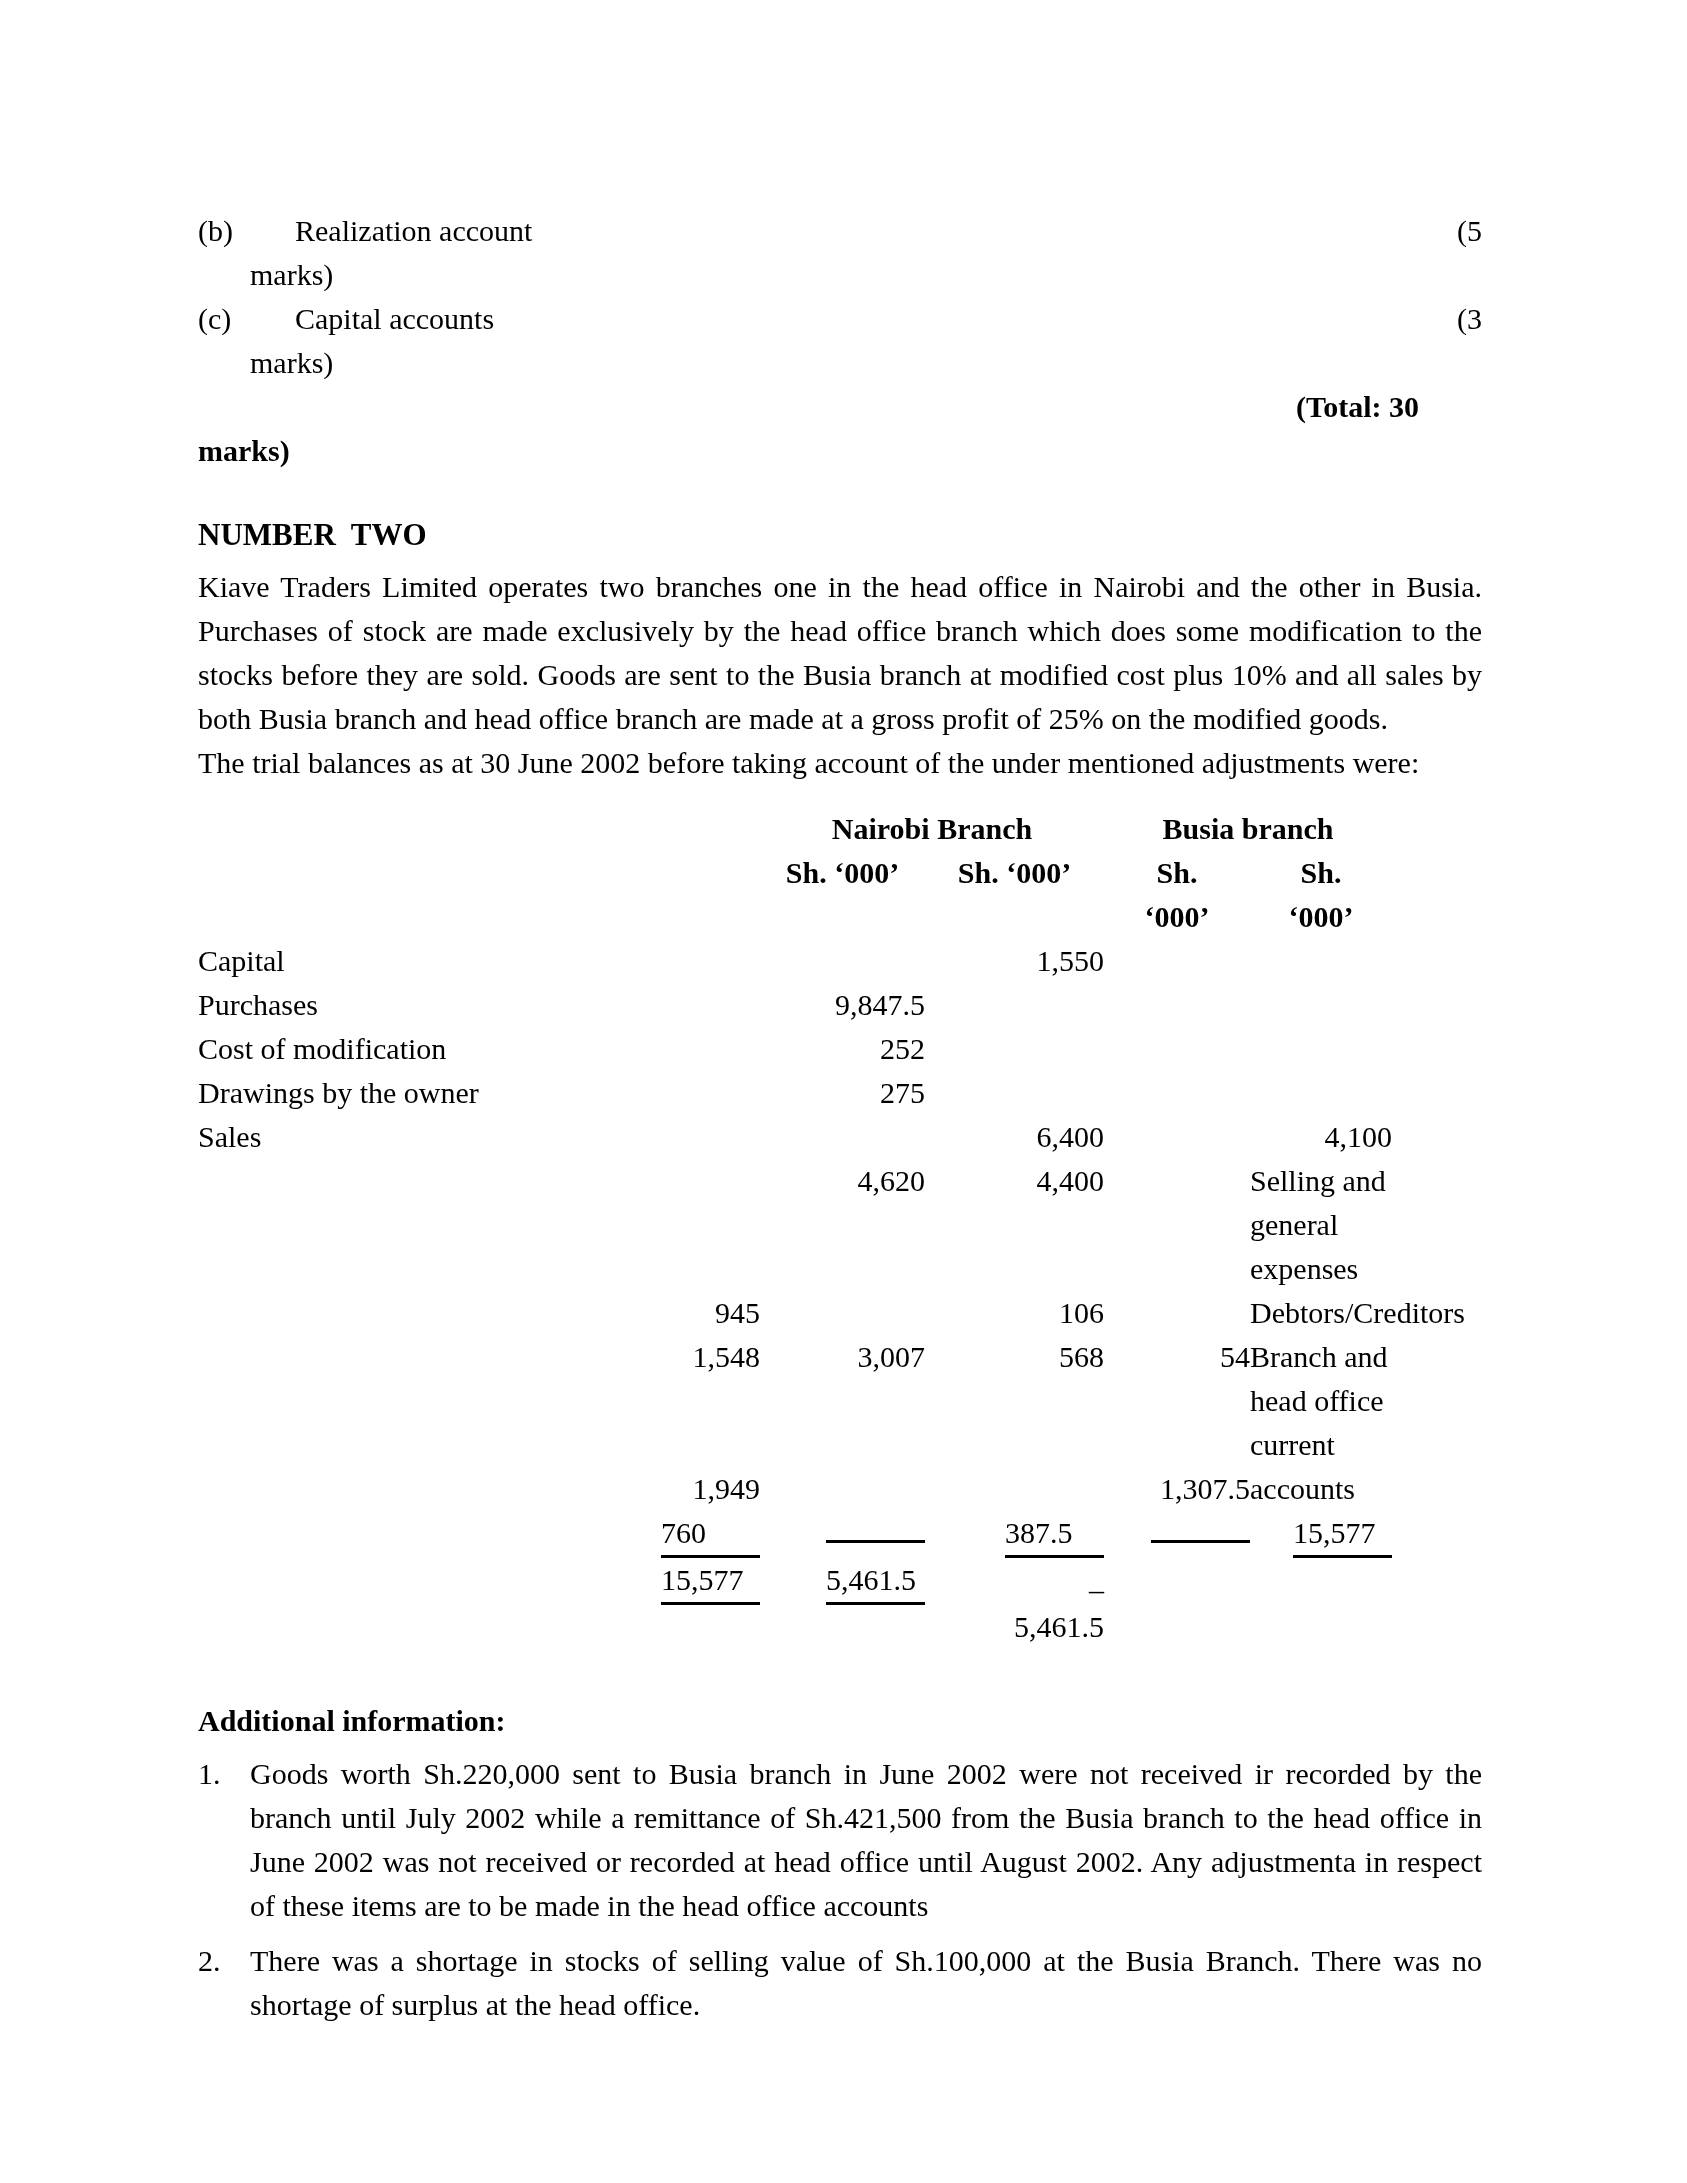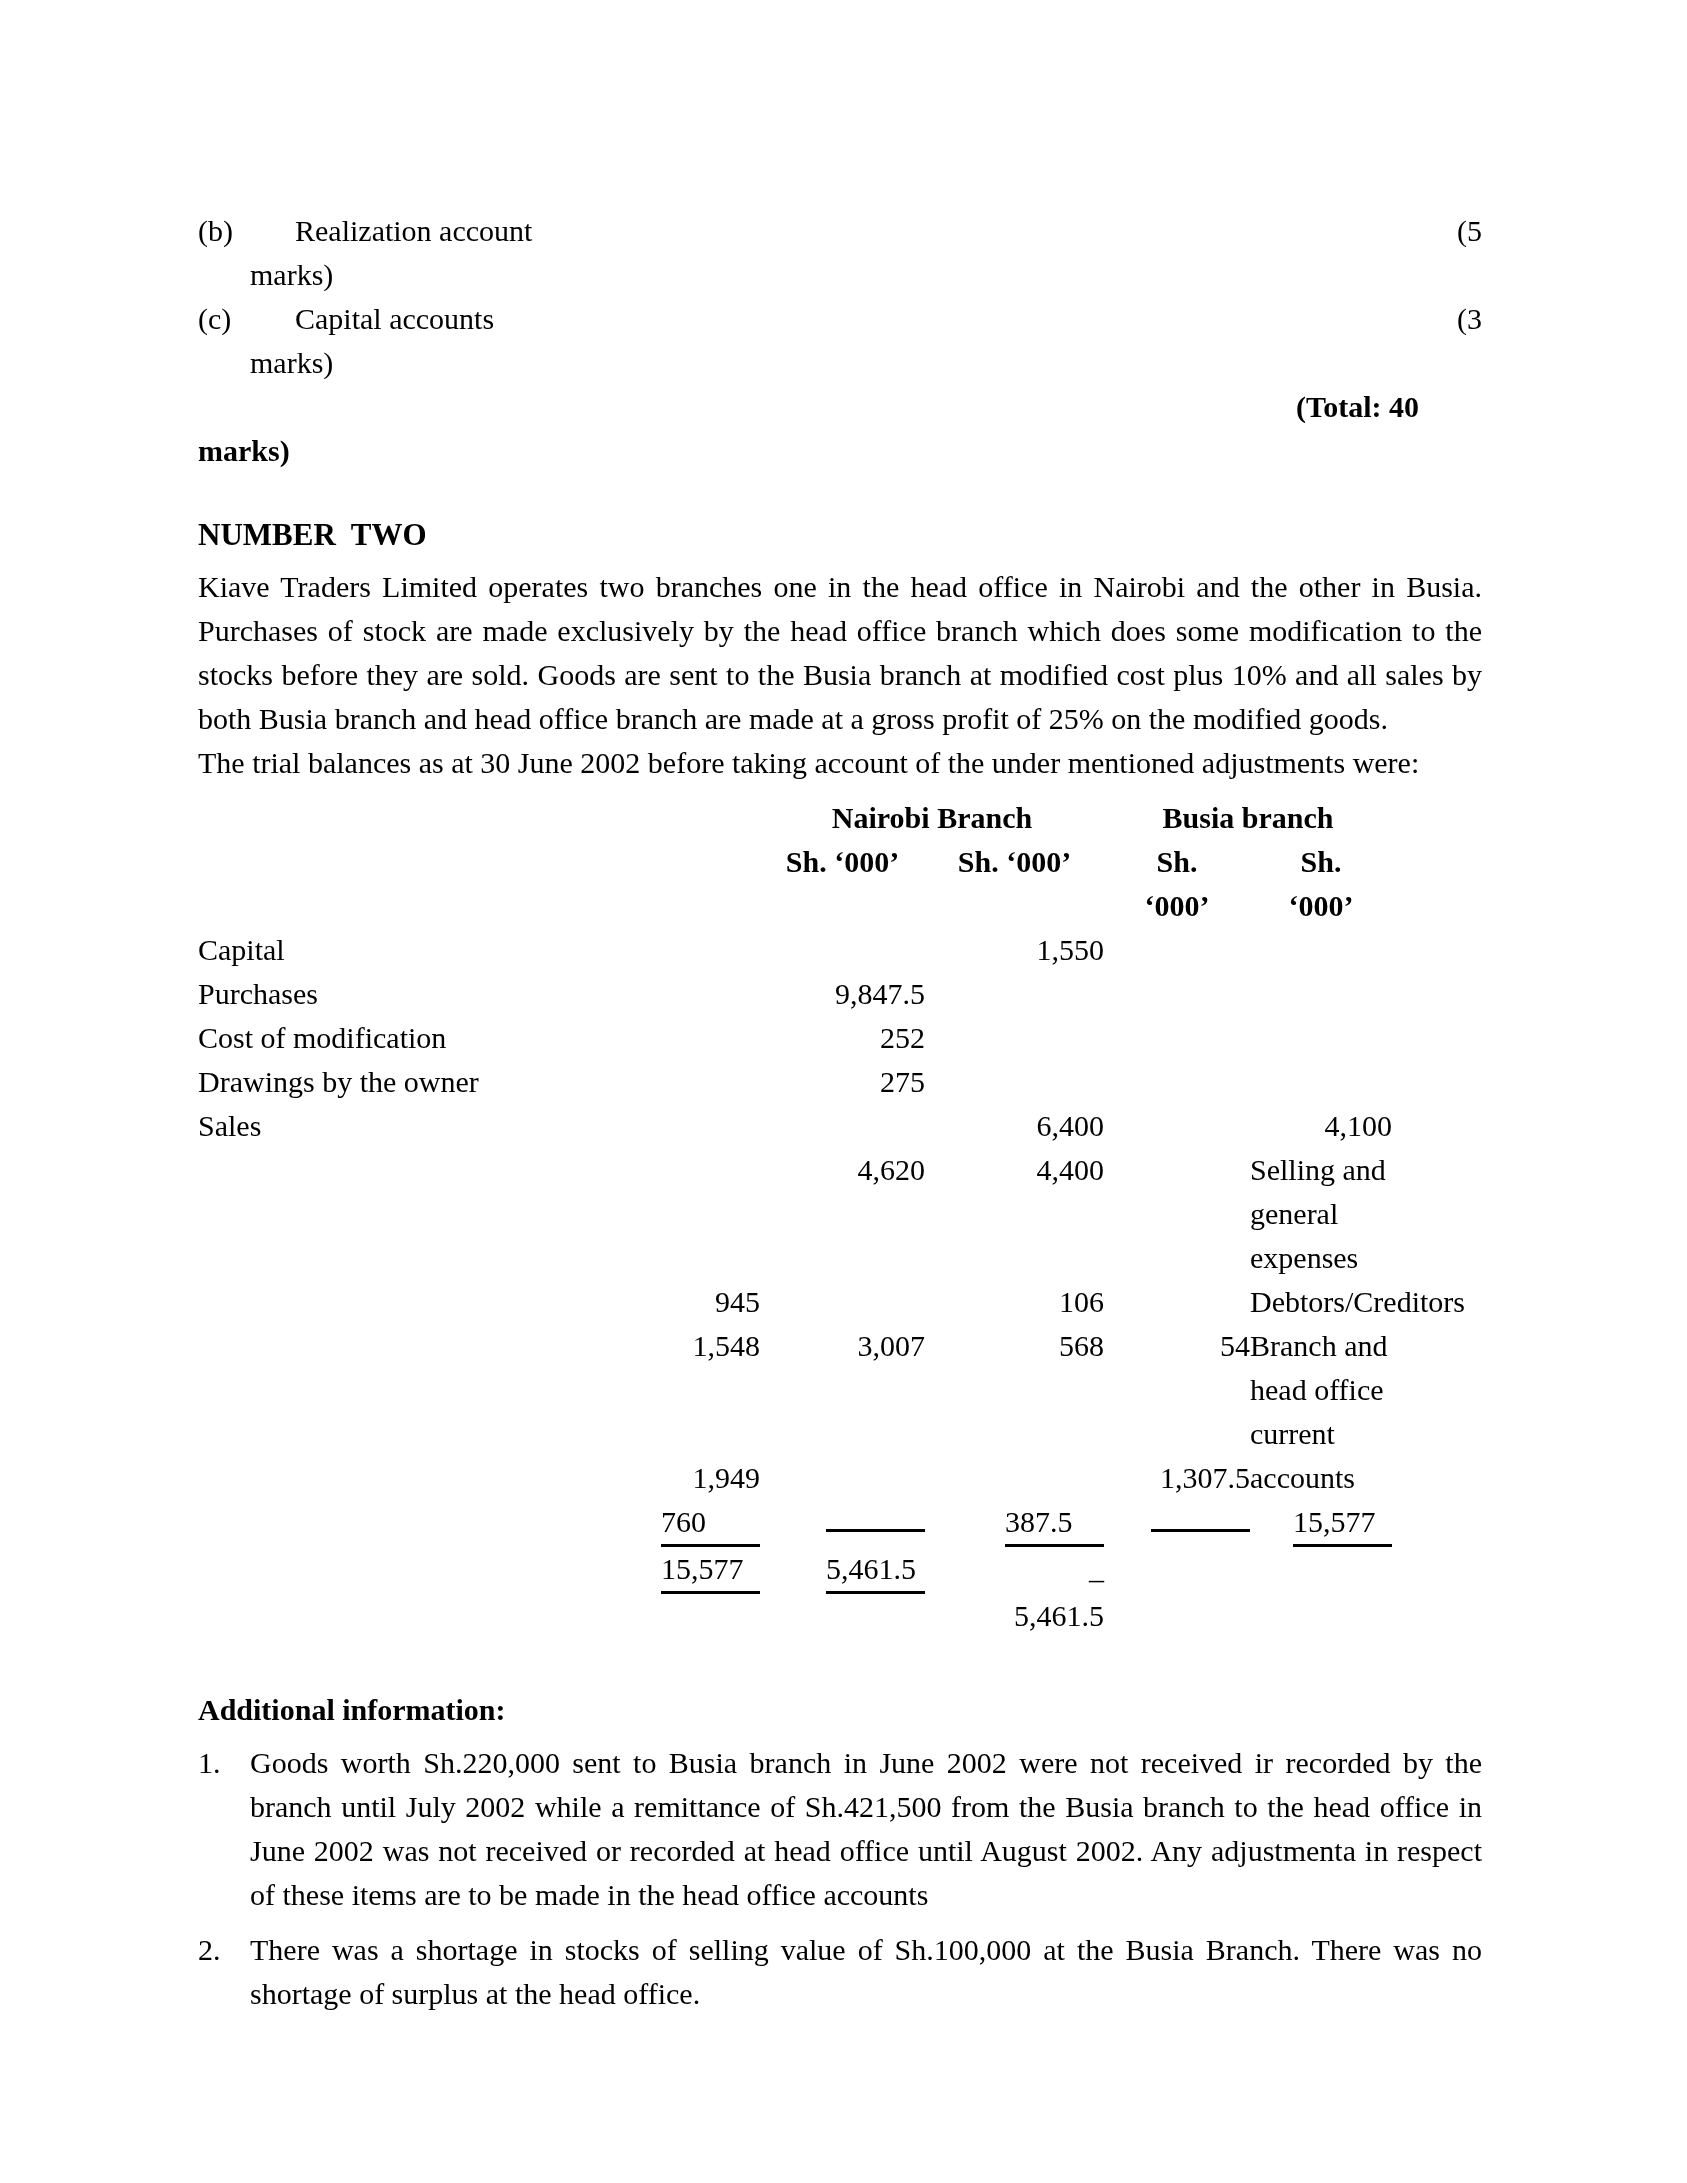--- a/index.html
+++ b/index.html
@@ -38,21 +38,21 @@
     white-space: pre-wrap;
   }
 
   .para  { margin: 0; text-align: justify; }
   .para2 { margin: 0; }
 
   
   .tb {
     display: grid;
     grid-template-columns: 562px 165px 179px 146px 142px;
-    margin-top: 11px;
+    margin-top: 22px;
   }
   .tb > div { min-height: 44px; }
   .lbl { text-align: left; }
   .val { text-align: right; }
   .n   { display: inline-block; text-align: left; }
   .u   { border-bottom: 3.3px solid #000; min-width: 99px; }
   .bh  { font-weight: bold; text-align: center; }
   .uh  { font-weight: bold; text-align: center; }
   .uh .wrap { display: inline-block; max-width: 74px; }
   .c12 { grid-column: 2 / span 2; }
@@ -79,21 +79,21 @@
       <span class="mtitle">Realization account</span>
       <span class="mmarks">(5</span>
     </div>
     <div class="mcont">marks)</div>
     <div class="marks-row">
       <span class="mno">(c)</span>
       <span class="mtitle">Capital accounts</span>
       <span class="mmarks">(3</span>
     </div>
     <div class="mcont">marks)</div>
-    <div class="total-line">(Total: 40</div>
+    <div class="total-line">(Total: 30</div>
     <div class="total-cont">marks)</div>
   </section>
 
   <div class="heading">NUMBER  TWO</div>
 
   <p class="para">Kiave Traders Limited operates two branches one in the head office in Nairobi and the other in Busia. Purchases of stock are made exclusively by the head office branch which does some modification to the stocks before they are sold. Goods are sent to the Busia branch at modified cost plus 10% and all sales by both Busia branch and head office branch are made at a gross profit of 25% on the modified goods.</p>
   <p class="para2">The trial balances as at 30 June 2002 before taking account of the under mentioned adjustments were:</p>
 
   <div class="tb">
 

